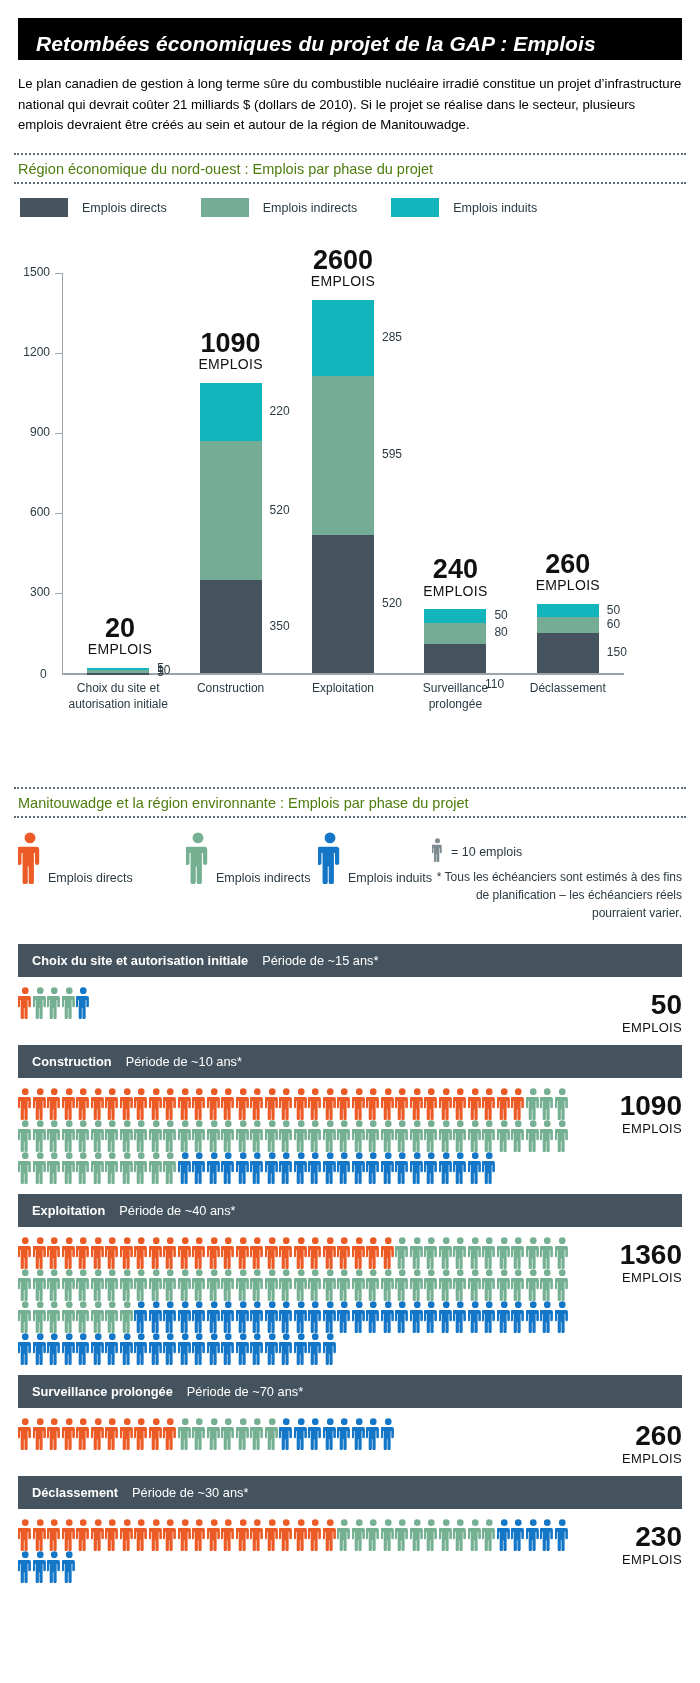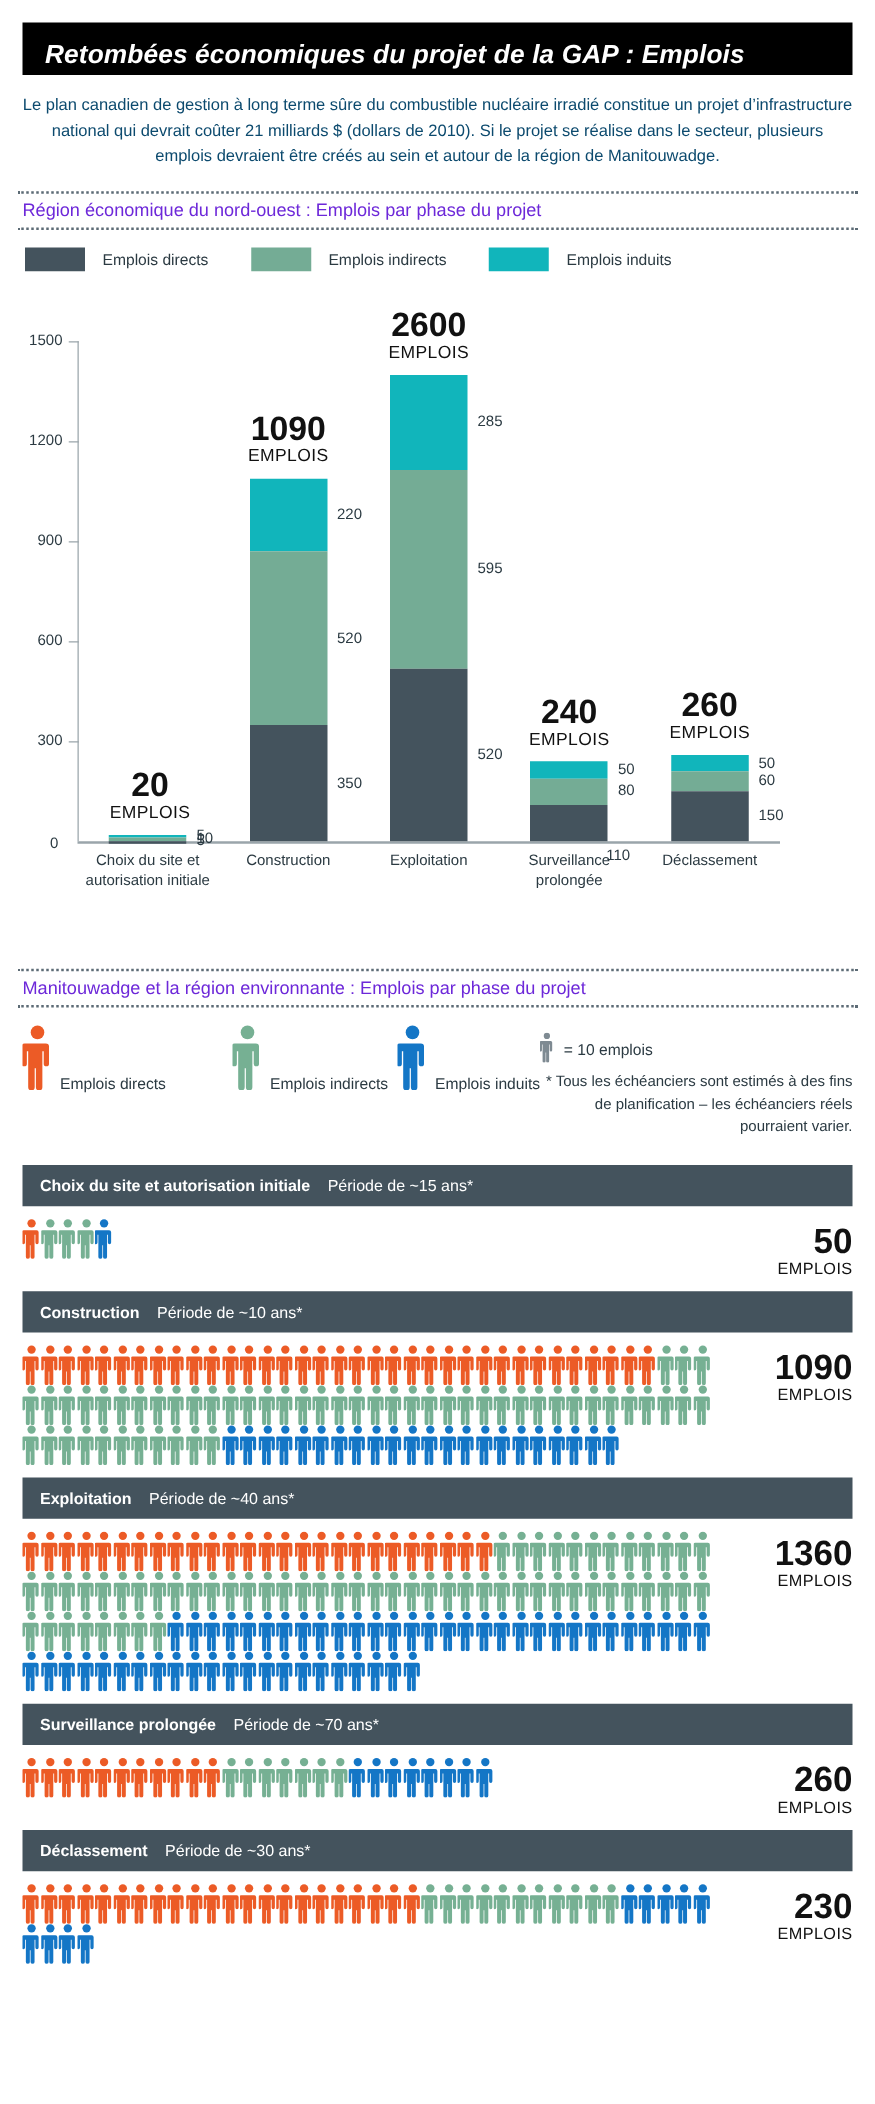--- a/index.html
+++ b/index.html
@@ -32,32 +32,31 @@
     font-weight: normal;
     letter-spacing: .4px;
     margin-top: 6px;
   }
 
   
   .intro {
     margin: 14px 18px 0 18px;
     font-size: 13.2px;
     line-height: 1.55;
-    color: #0c4a6e;
-    text-align: center;
+    color: #000000;
   }
 
   
   .sec {
     margin: 18px 14px 0 14px;
     border-top: 2px dotted #5c6b75;
     border-bottom: 2px dotted #5c6b75;
     padding: 6px 0 5px 0;
   }
-  .sec .sec-t { font-size: 14.5px; color: #6d28d9; padding-left: 4px; }
+  .sec .sec-t { font-size: 14.5px; color: #4d7c0f; padding-left: 4px; }
 
   
   .legend-bars {
     display: flex; align-items: center;
     margin: 14px 0 0 20px;
     font-size: 12.5px;
   }
   .legend-bars .item { display: flex; align-items: center; margin-right: 34px; }
   .legend-bars .sw { width: 48px; height: 19px; margin-right: 14px; }
 
@@ -220,21 +219,21 @@
       <div class="segval" style="left: 606.8px; top: 420px;">150</div>
       <div class="segval" style="left: 606.8px; top: 392px;">60</div>
       <div class="segval" style="left: 606.8px; top: 377.333px;">50</div>
       <div class="total" style="left: 492.8px; top: 324.667px;">
         <div class="num">260</div>
         <div class="unit">EMPLOIS</div>
       </div>
       <div class="catlab" style="left: 507.8px;">Déclassement</div>
     </div>
 
-  <div class="sec" style="margin-top:10px;">
+  <div class="sec" style="margin-top:22px;">
     <div class="sec-t">Manitouwadge et la région environnante : Emplois par phase du projet</div>
   </div>
 
   <div class="picto-legend" id="pictoLegend">
     <div class="unitnote">
       <span id="unitFig"><svg width="11" height="24" viewBox="0 0 20 44" xmlns="http://www.w3.org/2000/svg">
             <circle cx="10" cy="5" r="4.6" fill="#7e8a92"></circle>
             <path d="M4.4 12.5 h11.2 a2.2 2.2 0 0 1 2.2 2.2 v11.5 a1.8 1.8 0 0 1 -3.6 0 v-8.5 h-0.9 v24.4 a2.2 2.2 0 0 1 -4.4 0 v-12.9 h-0.8 v12.9 a2.2 2.2 0 0 1 -4.4 0 v-24.4 h-0.9 v8.5 a1.8 1.8 0 0 1 -3.6 0 v-11.5 a2.2 2.2 0 0 1 2.2 -2.2 z" fill="#7e8a92"></path>
           </svg></span>
       <span class="lbl">= 10 emplois</span>

